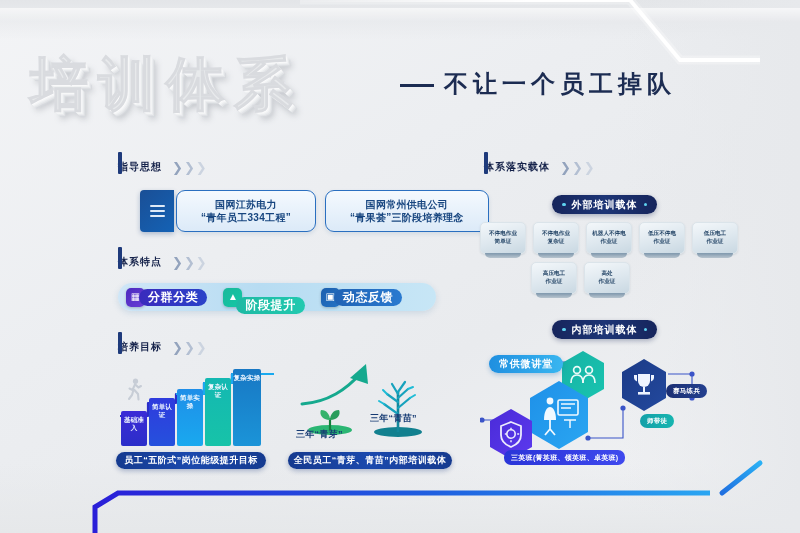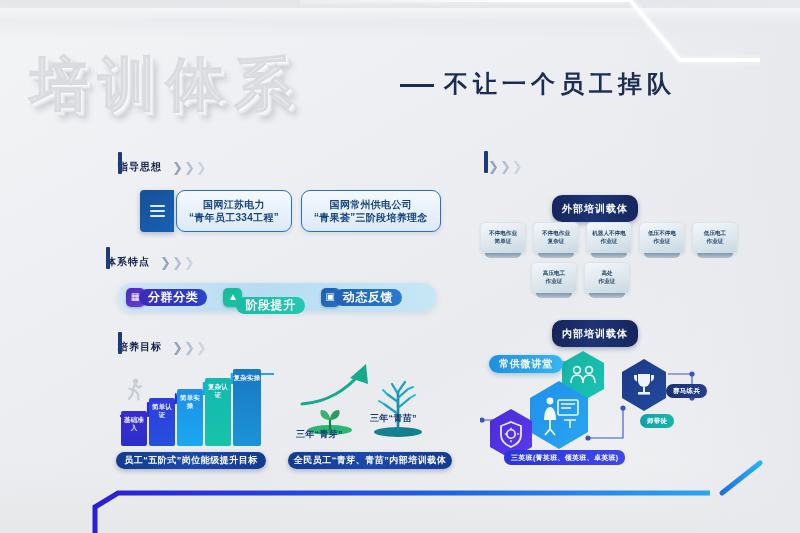--- a/index.html
+++ b/index.html
@@ -58,21 +58,21 @@
     width:34px;height:42px;border-radius:4px 0 0 4px;
     background:linear-gradient(135deg,#1a4f96,#1462b5);
     display:flex;align-items:center;justify-content:center;flex-direction:column;gap:3px;
     box-shadow:0 2px 5px rgba(20,60,120,.3);
   }
   .gi-icon span{display:block;width:15px;height:2px;background:#dfeaf7;border-radius:1px;}
   .gi-box{
     height:40px;border:1.5px solid #2a6fc0;border-radius:9px;
     background:linear-gradient(180deg,#f4f9fe,#dceaf8);
     display:flex;align-items:center;justify-content:center;
-    padding:0 12px;box-shadow:0 2px 4px rgba(40,90,150,.13);
+    padding:0 24px;box-shadow:0 2px 4px rgba(40,90,150,.13);
   }
   .gi-box .inner{font-size:10px;font-weight:700;color:#17457f;line-height:1.35;text-align:center;letter-spacing:.3px;}
   .gi-box.b1{margin-left:2px;}
   .gi-box.b2{margin-left:9px;}
 
   
   .feat-bar{
     position:absolute;left:118px;top:283px;width:318px;height:28px;border-radius:14px;
     background:linear-gradient(90deg,#cfe6f7,#b7dcf2 45%,#c7e6f6 100%);
     display:flex;align-items:center;gap:0;box-shadow:0 2px 6px rgba(60,120,170,.18);
@@ -108,24 +108,24 @@
   .cap{
     position:absolute;height:17px;border-radius:9px;
     background:linear-gradient(90deg,#153a8f,#1b49ad 50%,#153a8f);
     display:flex;align-items:center;justify-content:center;
     font-size:9px;font-weight:700;color:#fff;letter-spacing:.5px;
     box-shadow:0 2px 5px rgba(20,50,120,.3);
   }
 
   
   .pill-dark{
-    position:absolute;height:27px;border-radius:10px;
+    position:absolute;height:19px;border-radius:10px;
     background:linear-gradient(90deg,#16255c,#1d3576 50%,#16255c);
-    display:flex;align-items:center;justify-content:center;gap:22px;
-    padding:0 10px;box-shadow:0 2px 5px rgba(15,30,80,.3);flex-direction:column;
+    display:flex;align-items:center;justify-content:center;gap:6px;
+    padding:0 10px;box-shadow:0 2px 5px rgba(15,30,80,.3);
   }
   .pill-dark .t{font-size:10px;font-weight:700;color:#fff;letter-spacing:1px;}
   .pill-dark .d{width:3.5px;height:3.5px;border-radius:50%;background:#5fd3f0;}
 
   .certs{position:absolute;display:flex;}
   .cert{
     width:44px;height:30px;border-radius:5px;
     background:linear-gradient(165deg,#f3f7fa 0%,#dde7ee 55%,#c9d8e2 100%);
     border:1px solid #dbe4ea;
     display:flex;align-items:center;justify-content:center;
@@ -209,21 +209,21 @@
     </div>
   </div>
   <div class="gi-box b2">
     <div class="inner">
       <div>国网常州供电公司</div>
       <div>“青果荟”三阶段培养理念</div>
     </div>
   </div>
 </div>
 
-<div class="sec-head" style="left:106px;top:255px;">
+<div class="sec-head" style="left:118px;top:255px;">
   <div class="bar"></div>
   <div class="txt">体系特点</div>
   <div class="chev">
       <i>❯</i>
       <i>❯</i>
       <i>❯</i>
     </div>
 </div>
 
 <div class="feat-bar">
@@ -301,20 +301,21 @@
   </svg>
   <div class="plant-lbl" style="left:8px;top:70px;">三年“青芽”</div>
   <div class="plant-lbl" style="left:82px;top:54px;">三年“青苗”</div>
 </div>
 
 <div class="cap" style="left:116px;top:452px;width:150px;">员工“五阶式”岗位能级提升目标</div>
 <div class="cap" style="left:288px;top:452px;width:164px;">全民员工“青芽、青苗”内部培训载体</div>
 
 <div class="sec-head" style="left:484px;top:160px;">
   <div class="bar"></div>
+  <div class="txt">体系落实载体</div>
   <div class="chev">
       <i>❯</i>
       <i>❯</i>
       <i>❯</i>
     </div>
 </div>
 
 <div class="pill-dark" style="left:552px;top:195px;">
   <span class="d"></span>
   <span class="t">外部培训载体</span>

